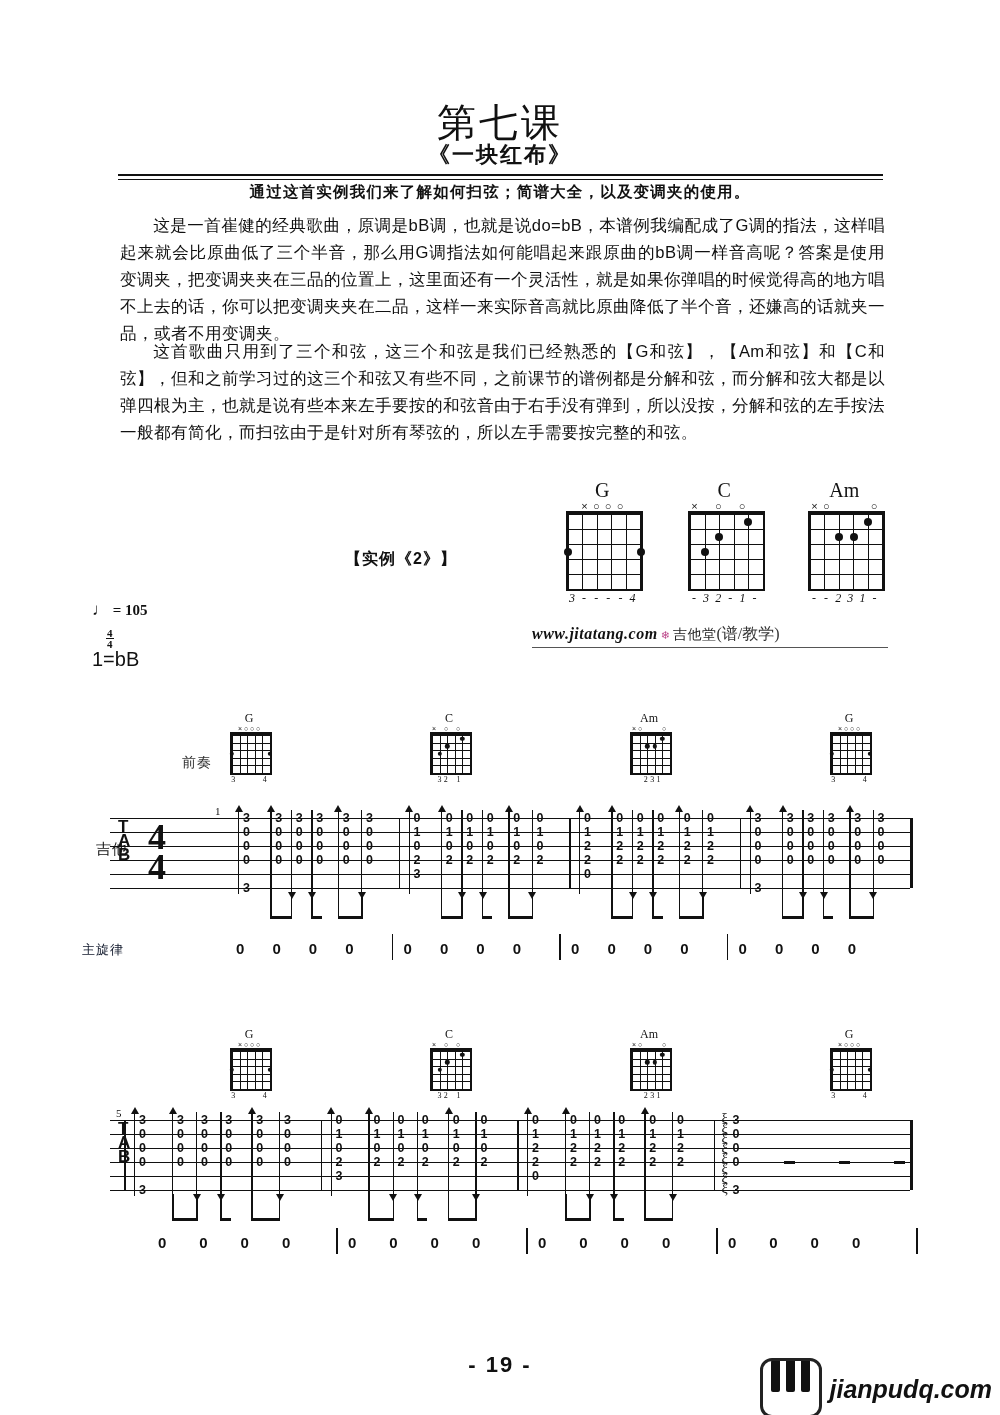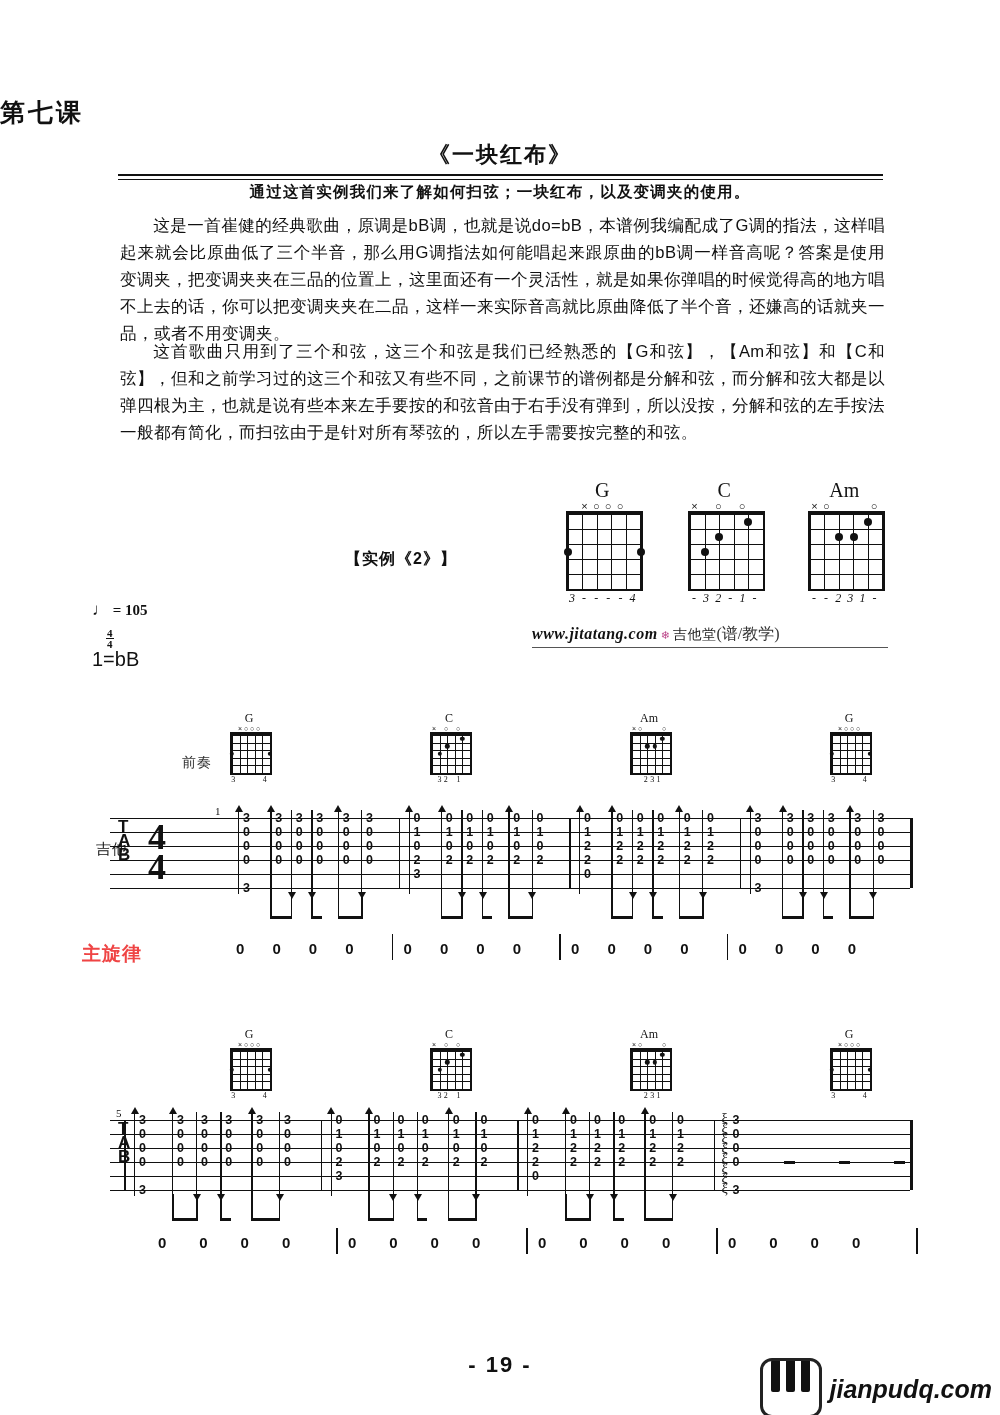--- a/index.html
+++ b/index.html
@@ -9,22 +9,23 @@
     font-family:"Liberation Serif", serif;
     color:#111;
     position:relative;
     overflow:hidden;
   }
   .page{position:absolute;inset:0;}
 
   
   .lesson-title{
     position:absolute;left:0;right:0;top:96px;
+    text-align:center;
     font-family:"Liberation Sans", sans-serif;
-    font-weight:bold;font-size:25px;letter-spacing:3px;
+    font-weight:normal;font-size:39px;letter-spacing:3px;
   }
   .song-title{
     position:absolute;left:0;right:0;top:140px;
     text-align:center;
     font-family:"Liberation Sans", sans-serif;
     font-weight:bold;font-size:22px;letter-spacing:2px;
   }
   .rule{
     position:absolute;left:118px;width:765px;top:174px;
     border-top:2px solid #111;border-bottom:1px solid #111;height:3px;
@@ -212,21 +213,21 @@
   }
 </style>
 </head>
 <body>
 
 <div class="page">
 
   <div class="lesson-title">第七课</div>
   <div class="song-title">《一块红布》</div>
   <div class="rule"></div>
-  <div class="subtitle">通过这首实例我们来了解如何扫弦；一块红布，以及变调夹的使用。</div>
+  <div class="subtitle">通过这首实例我们来了解如何扫弦；简谱大全，以及变调夹的使用。</div>
 
   <div class="para" id="para1">这是一首崔健的经典歌曲，原调是bB调，也就是说do=bB，本谱例我编配成了G调的指法，这样唱起来就会比原曲低了三个半音，那么用G调指法如何能唱起来跟原曲的bB调一样音高呢？答案是使用变调夹，把变调夹夹在三品的位置上，这里面还有一个灵活性，就是如果你弹唱的时候觉得高的地方唱不上去的话，你可以把变调夹夹在二品，这样一来实际音高就比原曲降低了半个音，还嫌高的话就夹一品，或者不用变调夹。</div>
   <div class="para" id="para2">这首歌曲只用到了三个和弦，这三个和弦是我们已经熟悉的【G和弦】，【Am和弦】和【C和弦】，但和之前学习过的这三个和弦又有些不同，之前课节的谱例都是分解和弦，而分解和弦大都是以弹四根为主，也就是说有些本来左手要按的和弦音由于右手没有弹到，所以没按，分解和弦的左手按法一般都有简化，而扫弦由于是针对所有琴弦的，所以左手需要按完整的和弦。</div>
 
   <div id="big-chords">
       <div class="chord" style="left: 566px; top: 480px; width: 72.5px;">
         <div class="cname">G</div>
         <div class="marks">
           <span>&nbsp;</span>
           <span>×</span>
@@ -670,21 +671,21 @@
           <span>0</span>
           <span>0</span>
           <span>0</span>
           <span class="e">0</span>
           <span class="e">0</span>
         </div>
         <div style="position: absolute; left: 872.56px; top: 892px; width: 1.6px; height: 26px; background: rgb(17, 17, 17);"></div>
         <div class="beam" style="left: 781.73px; top: 916px; width: 22.11px; height: 3.4px;"></div>
         <div class="beam" style="left: 822.75px; top: 916px; width: 10.6px; height: 3.4px;"></div>
         <div class="beam" style="left: 849.12px; top: 916px; width: 25.04px; height: 3.4px;"></div>
-        <div class="part-label" style="left: 82px; top: 941px; font-size: 19px; color: #ef4444; font-weight: bold;">主旋律</div>
+        <div class="part-label" style="left: 82px; top: 941px; font-size: 13px; color: #0f172a;">主旋律</div>
         <div class="melody-row" style="left: 0px; top: 938px; width: 1000px; height: 26px;">
           <div class="mnum" style="left: 236px; top: 2px;">0</div>
           <div class="mnum" style="left: 272.413px; top: 2px;">0</div>
           <div class="mnum" style="left: 308.826px; top: 2px;">0</div>
           <div class="mnum" style="left: 345.239px; top: 2px;">0</div>
           <div class="mbar" style="left: 391.5px; top: -4px;"></div>
           <div class="mnum" style="left: 403.5px; top: 2px;">0</div>
           <div class="mnum" style="left: 439.913px; top: 2px;">0</div>
           <div class="mnum" style="left: 476.326px; top: 2px;">0</div>
           <div class="mnum" style="left: 512.739px; top: 2px;">0</div>

